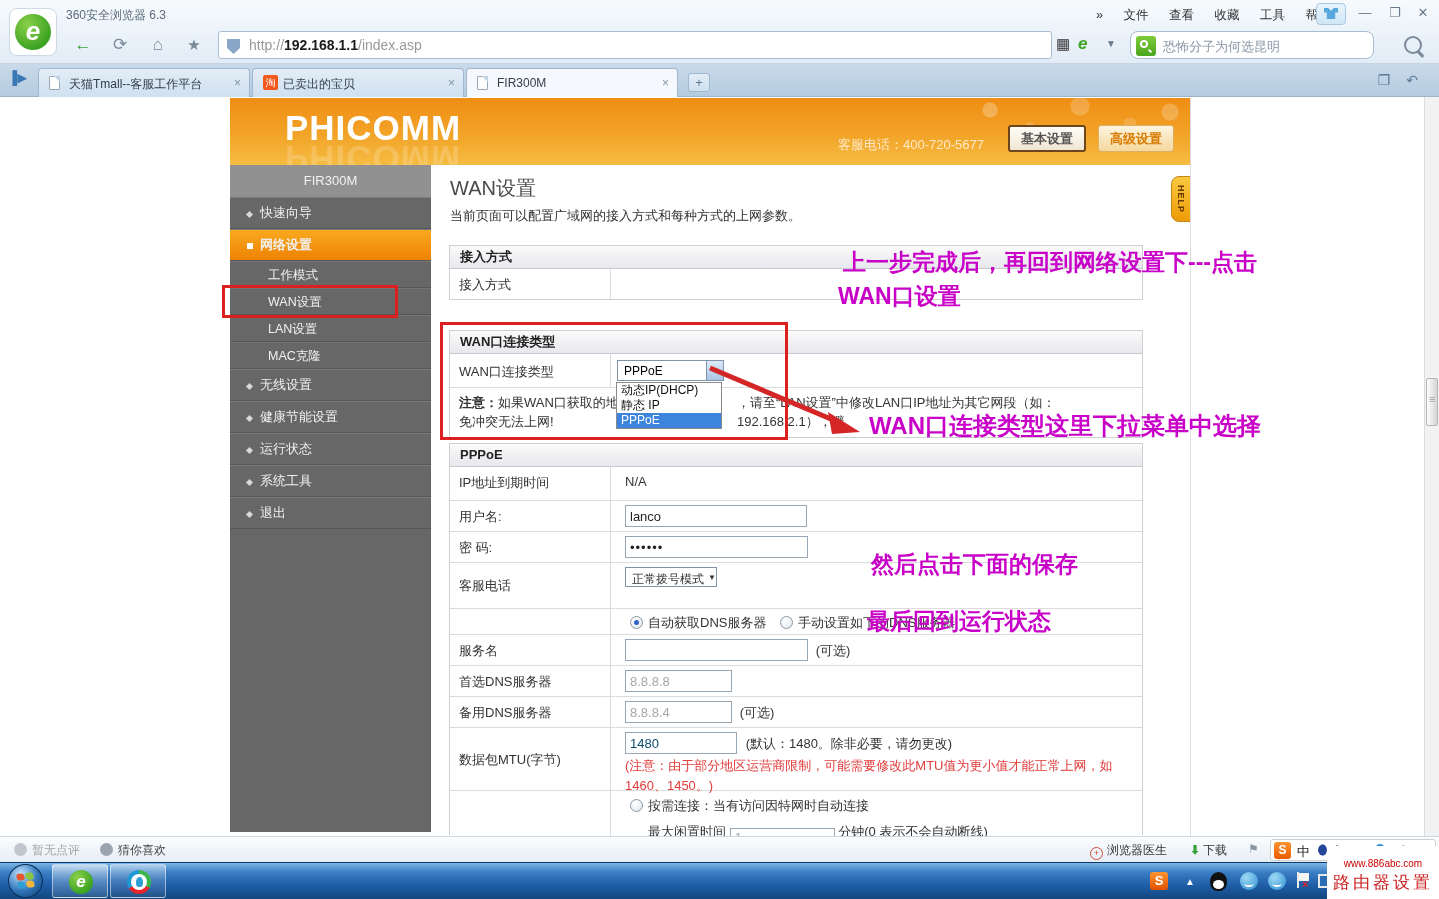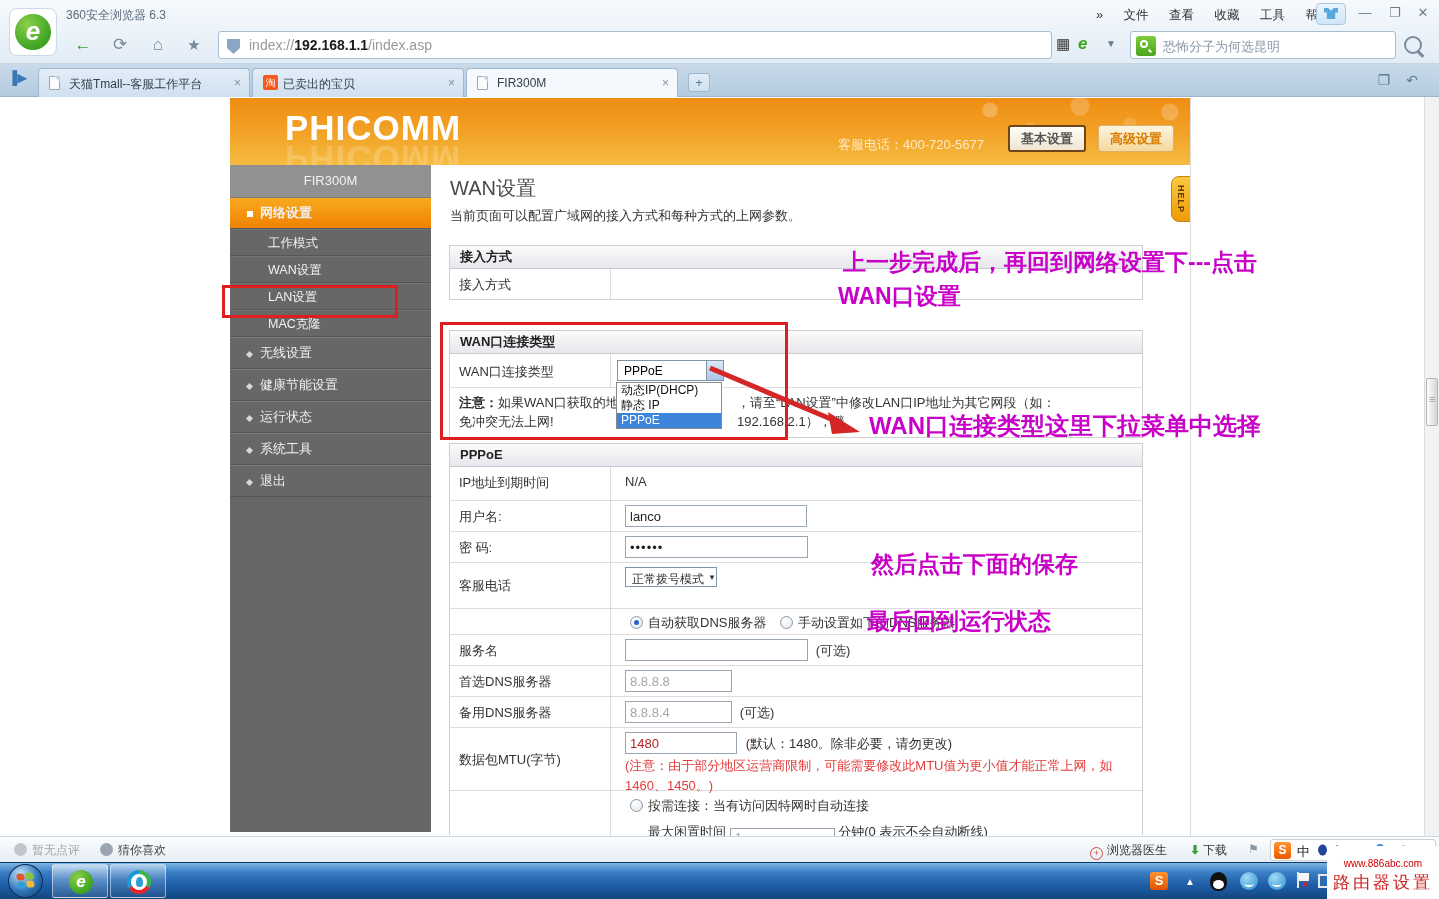--- a/index.html
+++ b/index.html
@@ -28,22 +28,22 @@
   font-size:17px; color:#7a8a99; }
 #addrbar { position:absolute; top:31px; left:218px; width:834px; height:28px; background:#fff;
   border:1px solid #a9bdd1; border-radius:3px; }
 #shield { position:absolute; top:7px; left:8px; width:13px; height:15px; background:#8aa6c6;
   clip-path:polygon(0 0,100% 0,100% 60%,50% 100%,0 60%); }
 #urltext { position:absolute; top:5px; left:30px; font-size:14px; color:#999; white-space:nowrap; }
 #urltext b { color:#1a1a1a; }
 #qr-icon { position:absolute; top:36px; left:1056px; font-size:15px; color:#333; line-height:16px; }
 #ie-icon { position:absolute; top:34px; left:1078px; font-size:17px; font-weight:bold; color:#3da323; font-style:italic; }
 #addr-caret { position:absolute; top:38px; left:1106px; font-size:10px; color:#6a7a8a; }
-#searchbox { position:absolute; top:31px; left:1130px; width:266px; height:28px; background:#fff;
-  border:1px solid #a9bdd1; border-radius:3px; }
+#searchbox { position:absolute; top:31px; left:1130px; width:244px; height:28px; background:#fff;
+  border:1px solid #a9bdd1; border-radius:8px; }
 #searchbox .sq { position:absolute; top:4px; left:5px; width:20px; height:20px; border-radius:3px;
   background:linear-gradient(#7ecb3a,#4aa61f); }
 .lens { position:absolute; width:8px; height:8px; border:2px solid #fff; border-radius:50%; top:4px; left:4px; }
 .lens:after { content:""; position:absolute; width:2px; height:4px; background:#fff; transform:rotate(-45deg); left:7px; top:7px; }
 #searchtext { position:absolute; top:6px; left:32px; font-size:13px; color:#8a97a5; }
 #search-go { position:absolute; top:36px; left:1404px; width:18px; height:18px; border:2px solid #7a8a99; border-radius:50%; }
 #search-go:after { content:""; position:absolute; width:3px; height:8px; background:#7a8a99; transform:rotate(-45deg); left:13px; top:12px; }
 
 
 #tabbar { position:absolute; top:64px; left:0; width:1439px; height:33px;
@@ -218,21 +218,21 @@
     <div class="winbtn" style="left:1382px">❐</div>
     <div class="winbtn" style="left:1410px">✕</div>
 
     <div class="navbtn" style="left:70px;color:#3aa13a;font-weight:bold">←</div>
     <div class="navbtn" style="left:107px">⟳</div>
     <div class="navbtn" style="left:145px">⌂</div>
     <div class="navbtn" style="left:181px;font-size:15px">★</div>
 
     <div id="addrbar">
       <div id="shield"></div>
-      <div id="urltext"><span>index://</span><b>192.168.1.1</b><span>/index.asp</span></div>
+      <div id="urltext"><span>http://</span><b>192.168.1.1</b><span>/index.asp</span></div>
     </div>
     <div id="qr-icon">▦</div>
     <div id="ie-icon">e</div>
     <div id="addr-caret">▼</div>
     <div id="searchbox">
       <div class="sq">
           <div class="lens"></div>
         </div>
       <div id="searchtext">恐怖分子为何选昆明</div>
     </div>
@@ -268,20 +268,21 @@
       <div id="brand">PHICOMM</div>
       <div id="brand-reflect">PHICOMM</div>
       <div id="phone">客服电话：400-720-5677</div>
       <div id="btn-basic">基本设置</div>
       <div id="btn-adv">高级设置</div>
     </div>
     <div id="help-tab">HELP</div>
 
     <div id="sidebar">
       <div id="sb-model">FIR300M</div>
+      <div class="sb-item sb-top">快速向导</div>
       <div class="sb-item sb-top sb-sel">网络设置</div>
       <div class="sb-item sb-sub">工作模式</div>
       <div class="sb-item sb-sub">WAN设置</div>
       <div class="sb-item sb-sub">LAN设置</div>
       <div class="sb-item sb-sub">MAC克隆</div>
       <div class="sb-item sb-top">无线设置</div>
       <div class="sb-item sb-top">健康节能设置</div>
       <div class="sb-item sb-top">运行状态</div>
       <div class="sb-item sb-top">系统工具</div>
       <div class="sb-item sb-top">退出</div>
@@ -358,21 +359,21 @@
         <div class="rfield"><input class="tinput gray" style="margin: 4px 0px 0px 7px; width: 107px;" value="8.8.8.8"></div>
       </div>
       <div class="row" style="height:31px">
         <div class="rlabel">备用DNS服务器</div>
         <div class="rfield"><input class="tinput gray" style="margin: 4px 0px 0px 7px; width: 107px;" value="8.8.8.4">
           <span style="margin-left:4px">(可选)</span></div>
       </div>
       <div class="row" style="height:63px">
         <div class="rlabel" style="padding-top:23px">数据包MTU(字节)</div>
         <div class="rfield">
-          <input class="tinput" style="margin: 4px 0px 0px 7px; width: 112px; color: #b91c1c;" value="1480">
+          <input class="tinput" style="margin: 4px 0px 0px 7px; width: 112px; color: #0c4a6e;" value="1480">
           <span style="margin-left:5px">(默认：1480。除非必要，请勿更改)</span>
           <div class="redtext" style="position:absolute;left:7px;top:28px;width:516px;line-height:20px">(注意：由于部分地区运营商限制，可能需要修改此MTU值为更小值才能正常上网，如1460、1450。)</div>
         </div>
       </div>
       <div class="row" style="height:68px;border-bottom:none">
         <div class="rlabel"></div>
         <div class="rfield">
           <div style="margin:6px 0 0 12px"><span class="radio"></span><span>按需连接：当有访问因特网时自动连接</span></div>
           <div style="margin:8px 0 0 30px"><span>最大闲置时间</span>
             <input class="tinput gray" style="width: 105px; height: 20px; vertical-align: -6px;" value="1">

